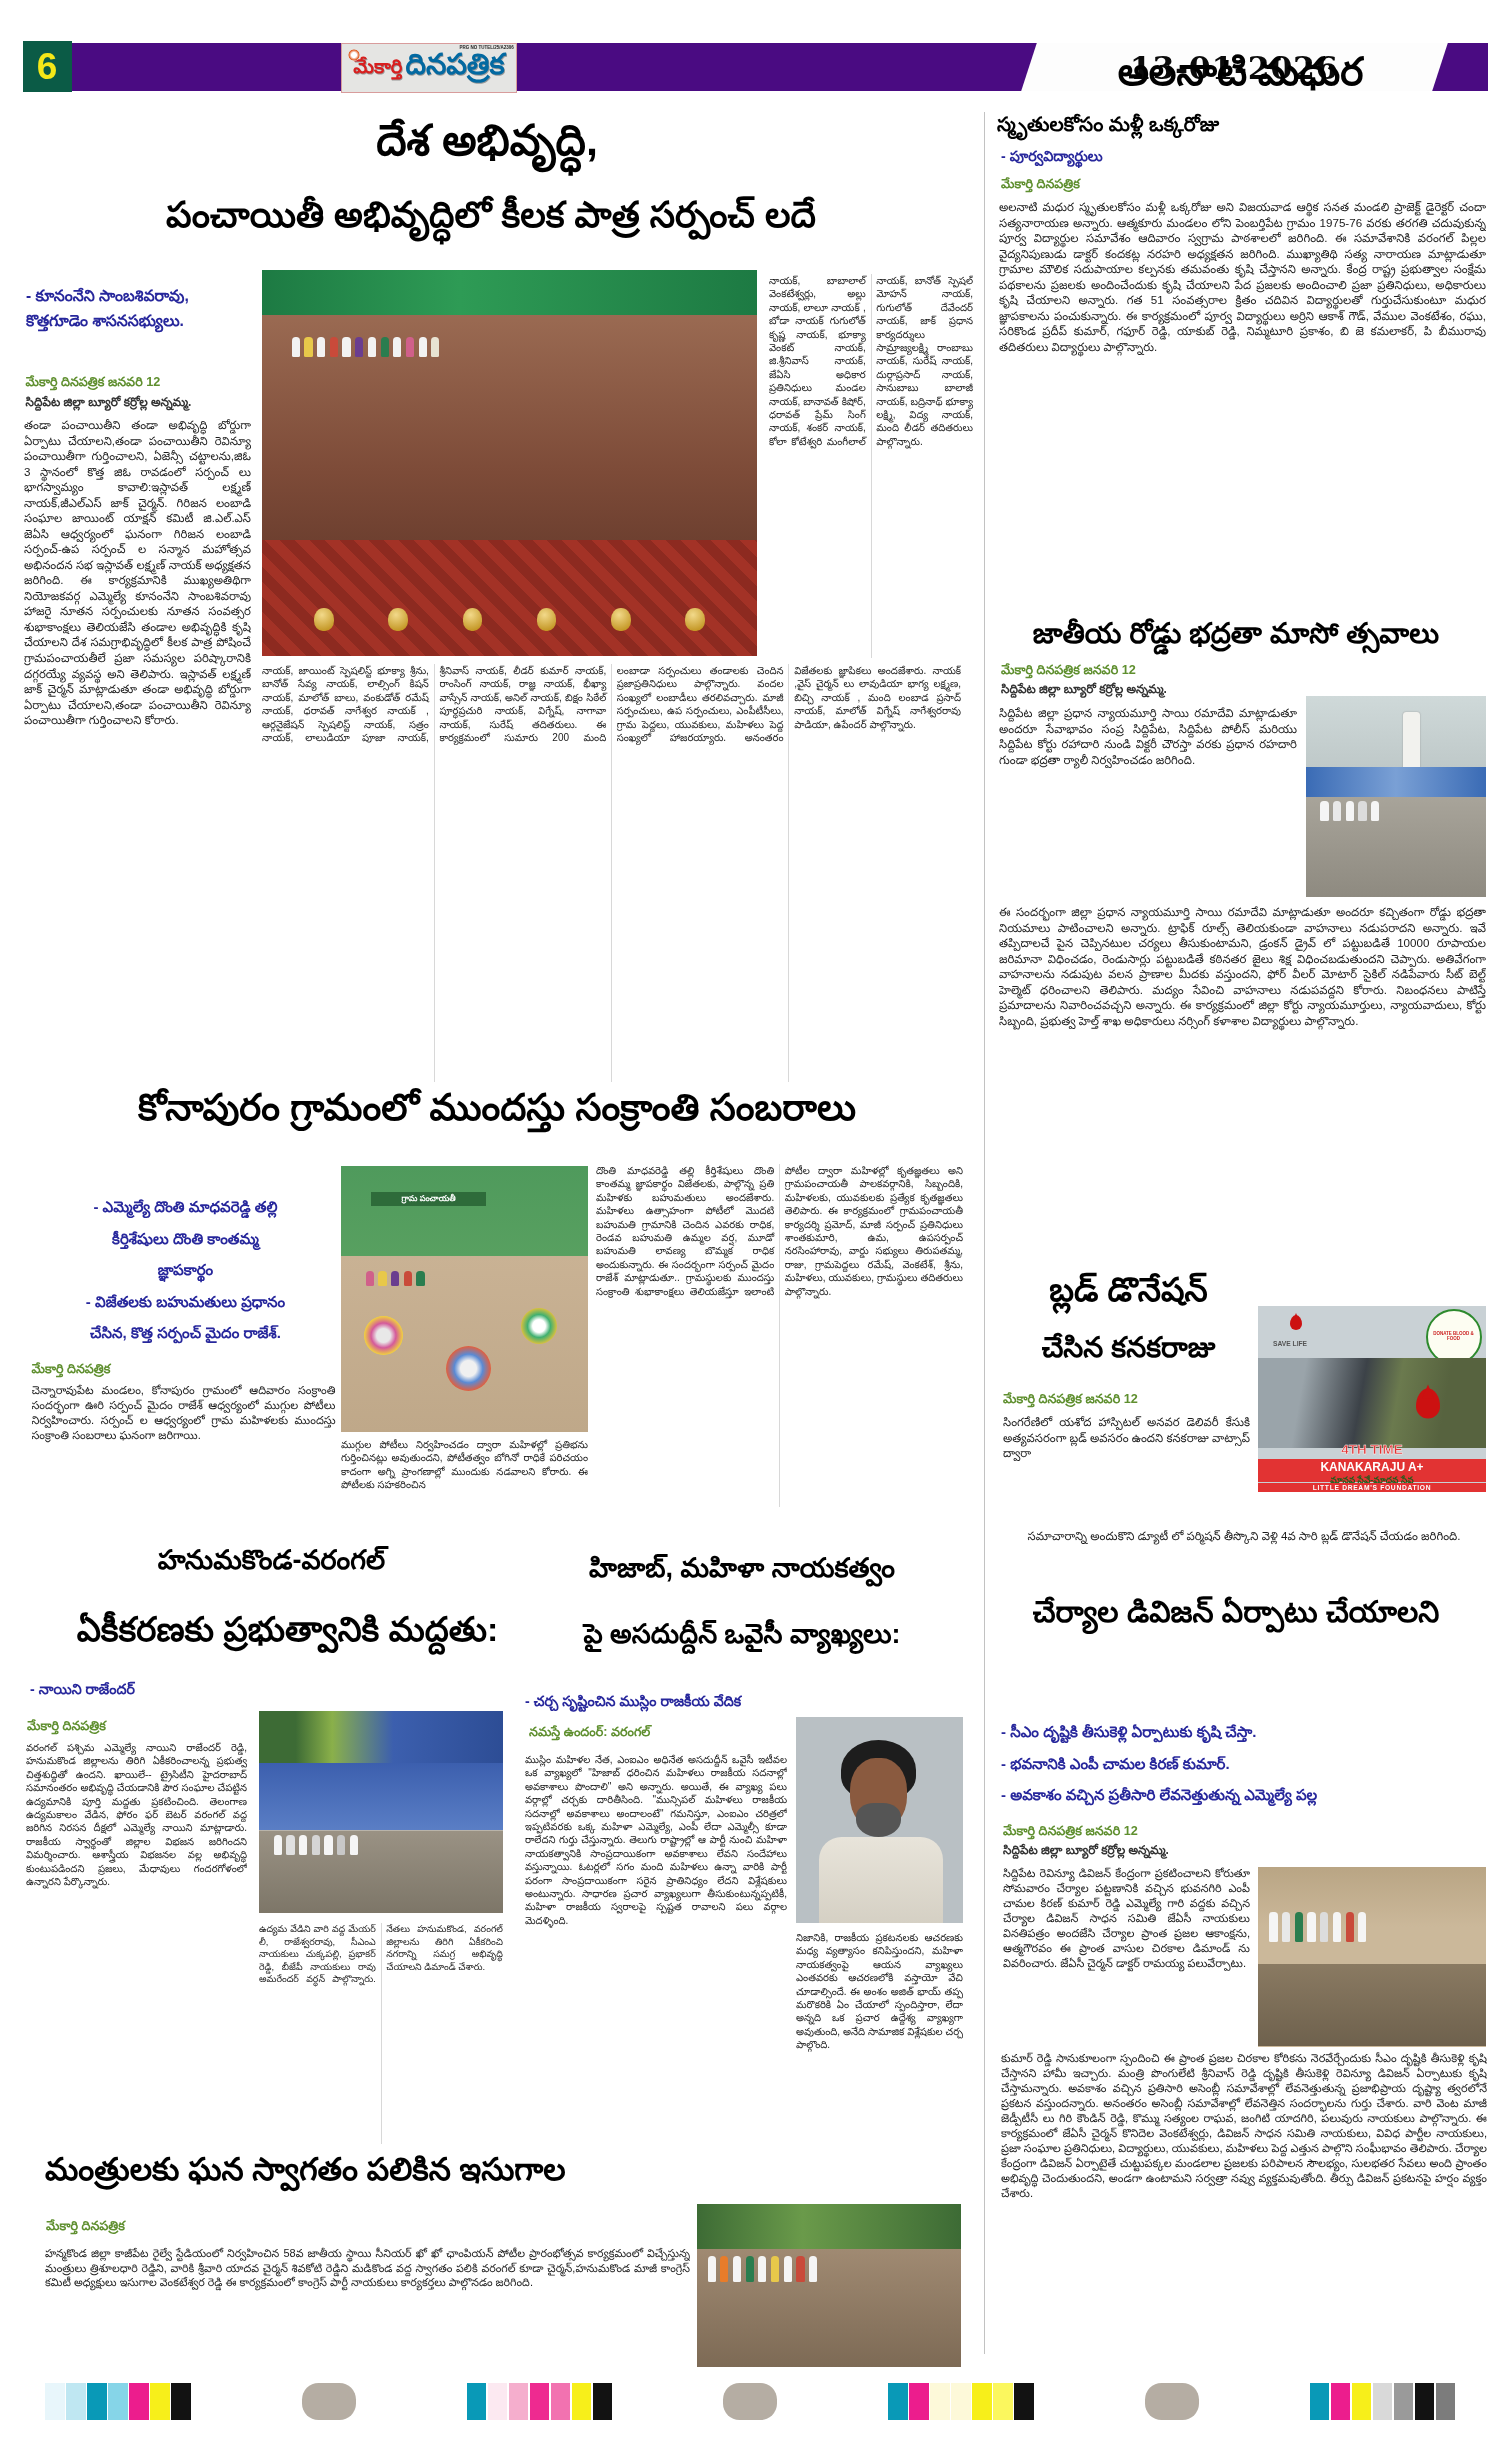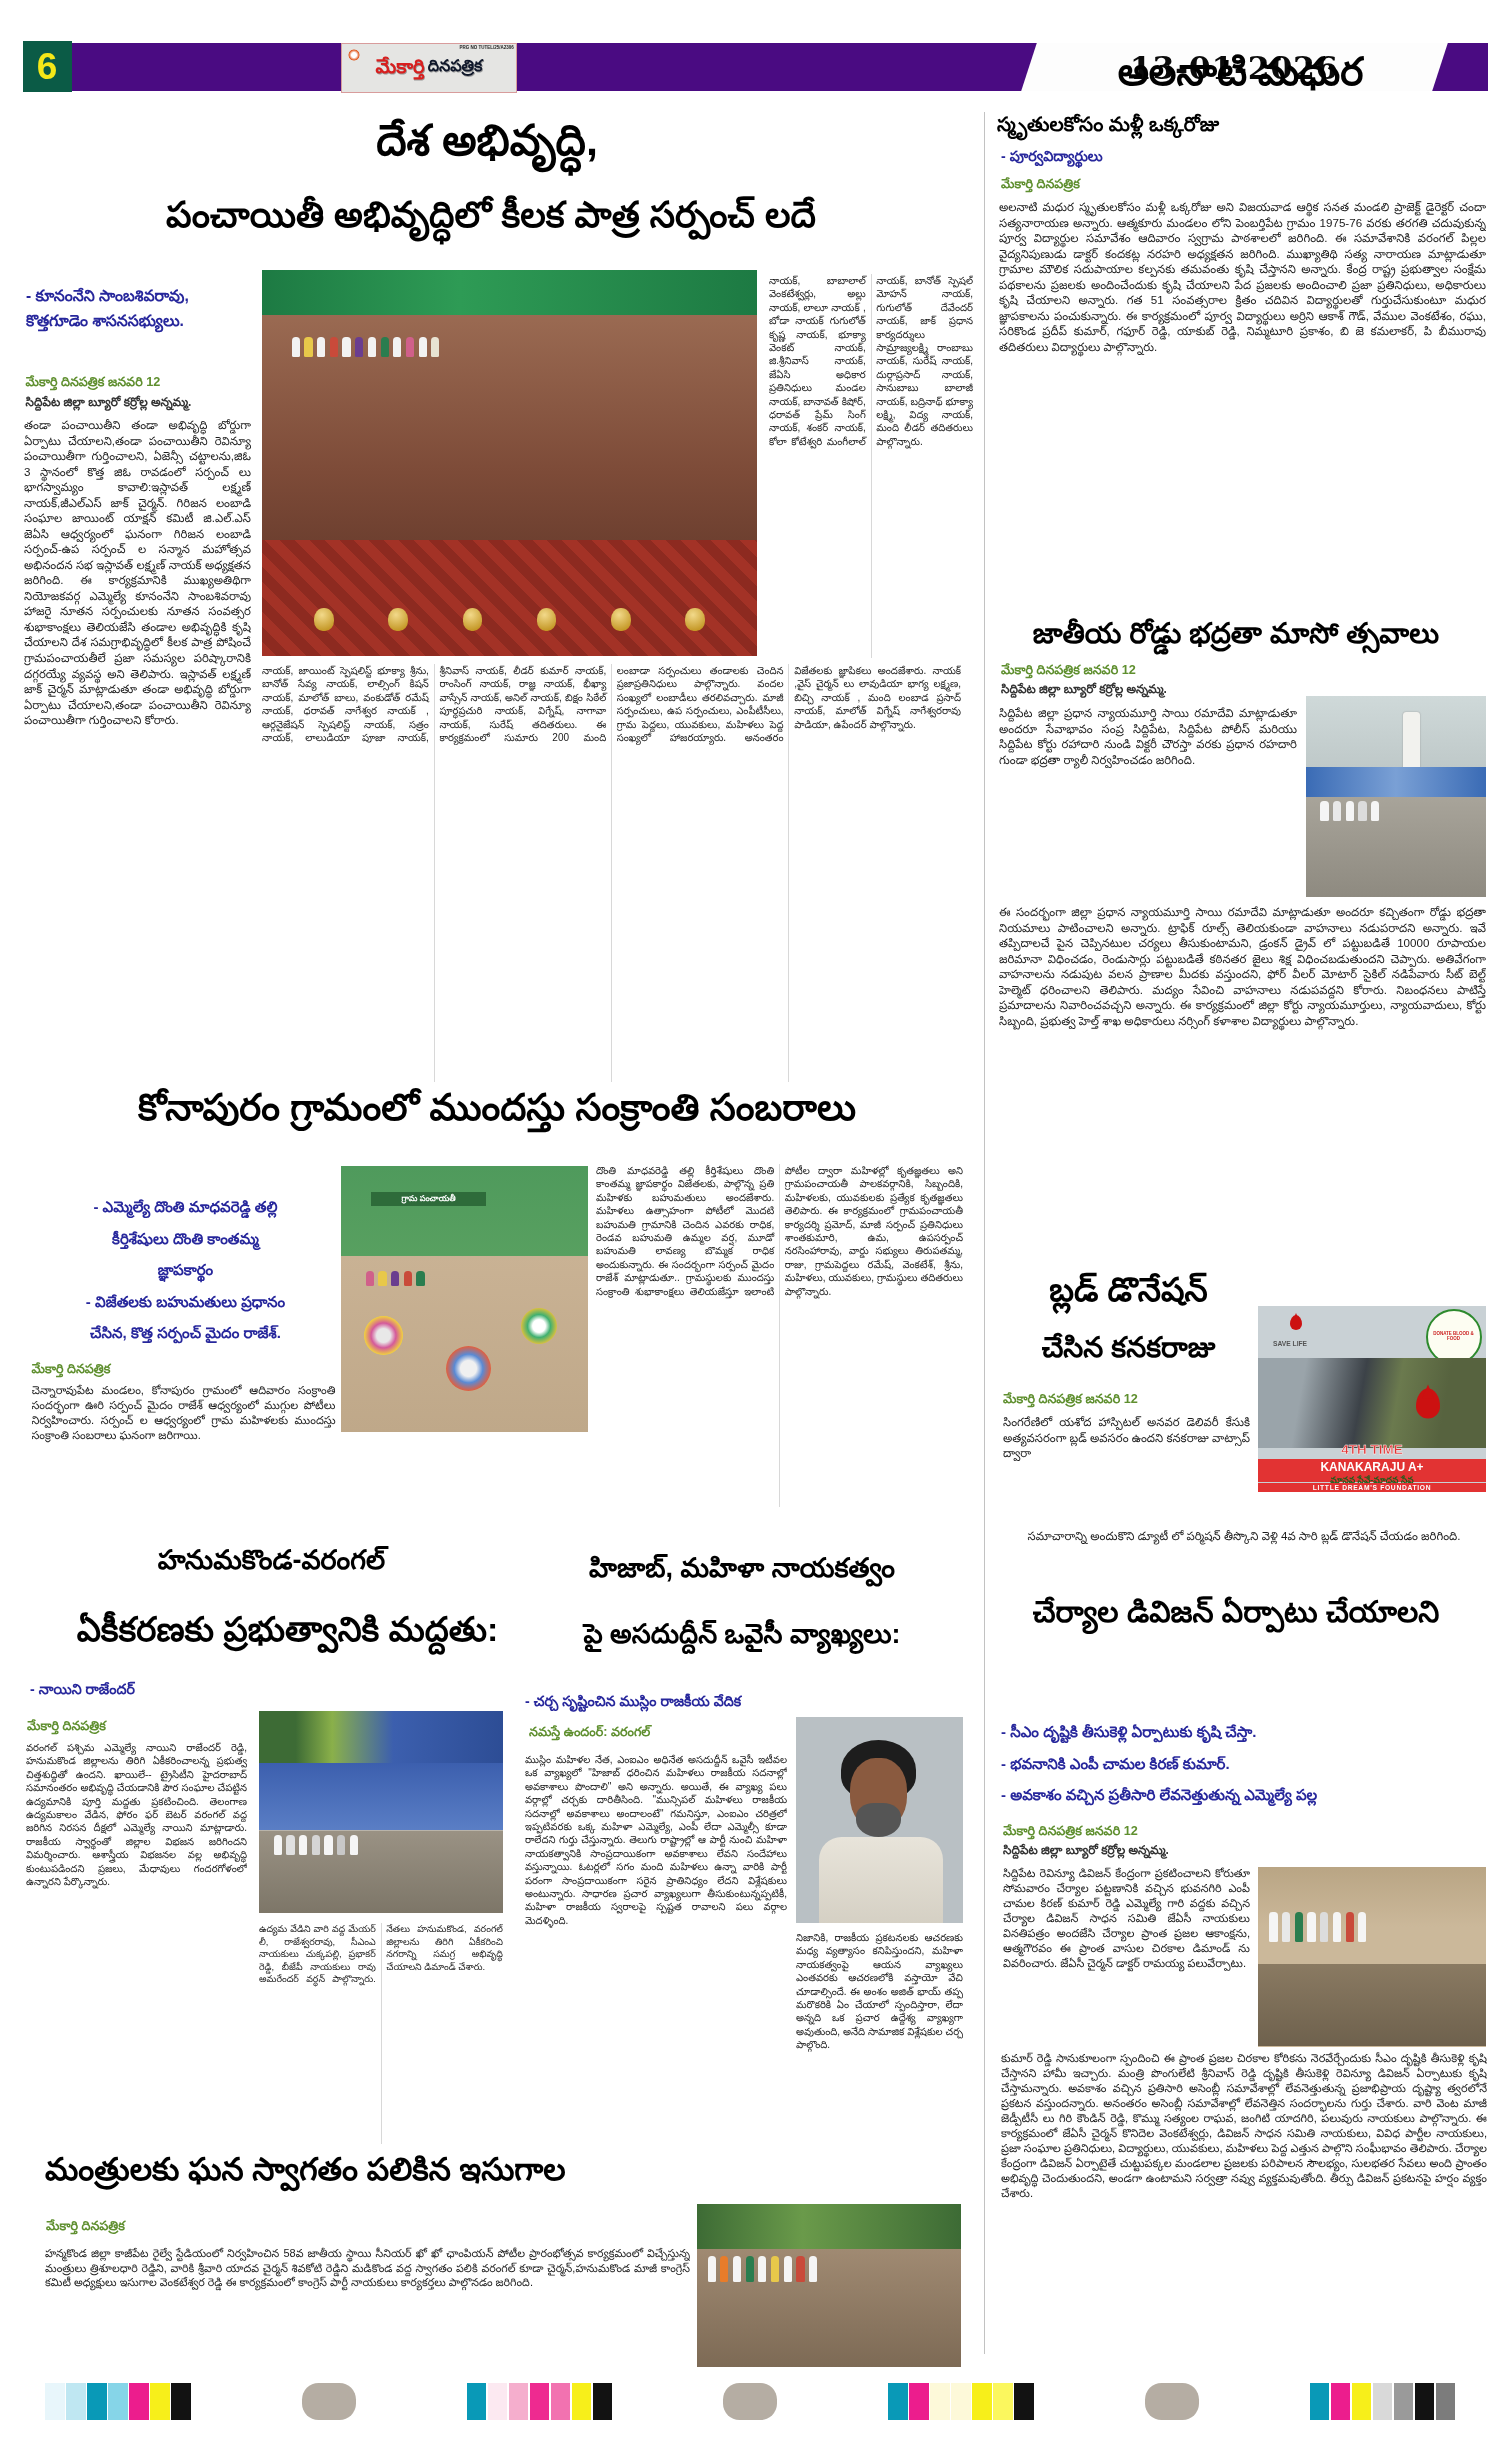--- a/index.html
+++ b/index.html
@@ -5,21 +5,21 @@
   html,body{margin:0;padding:0;background:#ffffff;}
   .page{position:relative;width:1488px;height:2462px;background:#ffffff;overflow:hidden;
         font-family:"Liberation Sans","DejaVu Sans",sans-serif;color:#111;}
   
   .topbar{position:absolute;left:45px;top:43px;width:1443px;height:48px;background:#4a0b82;}
   .pagenum{position:absolute;left:22.5px;top:41px;width:49px;height:51px;background:#0b5b46;
            color:#f5e818;font-size:37px;font-weight:bold;display:flex;align-items:center;justify-content:center;}
   .masthead{position:absolute;left:341px;top:43px;width:174px;height:48px;background:#e5e5e3;
             border:1.5px solid #d89c9c;display:flex;align-items:center;justify-content:center;gap:3px;}
   .masthead .w1{color:#d81f1f;font-weight:bold;font-size:19.5px;text-shadow:0.7px 0.7px 0 #999;}
-  .masthead .w2{color:#0f172a;font-weight:bold;font-size:16px;text-shadow:0.7px 0.7px 0 #999;}
+  .masthead .w2{color:#0369a1;font-weight:bold;font-size:29px;text-shadow:0.7px 0.7px 0 #999;}
   .masthead .reg{position:absolute;top:0.7px;right:2.2px;font-size:4.5px;color:#222;font-weight:bold;}
   .masthead .sun{position:absolute;left:6px;top:4.5px;width:12px;height:12px;border-radius:50%;
                  background:radial-gradient(circle,#fff 30%,#e05a20 60%,#e5e5e3 70%);}
   .dateplate{position:absolute;left:1029px;top:43px;width:411px;height:48px;background:#fdfdfd;
              transform:skewX(-18deg);display:flex;align-items:center;justify-content:center;}
   .dateplate span{transform:skewX(18deg);font-family:"DejaVu Serif","Liberation Serif",serif;
                   font-weight:bold;font-size:31.5px;color:#0b0b0b;letter-spacing:0.7px;}
   
   .vrule{position:absolute;left:984px;top:112px;height:2242px;border-left:0.7px solid #c2c2c2;}
   
@@ -202,20 +202,21 @@
       <span class="fig" style="background:#6a3d8f;height:15px;"></span>
         <span class="fig" style="background:#c94a3a;height:15px;"></span>
       <span class="fig" style="background:#2a7d4f;height:15px;"></span>
     </div>
   </div>
 
   <div class="body cols2" style="left:596px;top:1164px;width:367px;height:343px;font-size:10px;">దొంతి మాధవరెడ్డి తల్లి కీర్తిశేషులు దొంతి కాంతమ్మ జ్ఞాపకార్థం విజేతలకు, పాల్గొన్న ప్రతి మహిళకు బహుమతులు అందజేశారు. మహిళలు ఉత్సాహంగా పోటీలో మొదటి బహుమతి గ్రామానికి చెందిన ఎవరకు రాధిక, రెండవ బహుమతి ఉమ్మల వర్ష, మూడో బహుమతి లావణ్య బొమ్మక రాధిక అందుకున్నారు. ఈ సందర్భంగా సర్పంచ్ మైదం రాజేశ్ మాట్లాడుతూ.. గ్రామస్థులకు ముందస్తు సంక్రాంతి శుభాకాంక్షలు తెలియజేస్తూ ఇలాంటి పోటీల ద్వారా మహిళల్లో కృతజ్ఞతలు అని గ్రామపంచాయతీ పాలకవర్గానికి, సిబ్బందికి, మహిళలకు, యువకులకు ప్రత్యేక కృతజ్ఞతలు తెలిపారు. ఈ కార్యక్రమంలో గ్రామపంచాయతీ కార్యదర్శి ప్రమోద్, మాజీ సర్పంచ్ ప్రతినిధులు శాంతకుమారి, ఉమ, ఉపసర్పంచ్ నరసింహారావు, వార్డు సభ్యులు తిరుపతమ్మ, రాజు, గ్రామపెద్దలు రమేష్, వెంకటేశ్, శ్రీను, మహిళలు, యువకులు, గ్రామస్థులు తదితరులు పాల్గొన్నారు.</div>
 
   <div class="dateline" style="left:31.5px;top:1362px;">మేకార్తి దినపత్రిక</div>
   <div class="body" style="left:31.5px;top:1383px;width:304px;height:124px;font-size:11.2px;">చెన్నారావుపేట మండలం, కోనాపురం గ్రామంలో ఆదివారం సంక్రాంతి సందర్భంగా ఊరి సర్పంచ్ మైదం రాజేశ్ ఆధ్వర్యంలో ముగ్గుల పోటీలు నిర్వహించారు. సర్పంచ్ ల ఆధ్వర్యంలో గ్రామ మహిళలకు ముందస్తు సంక్రాంతి సంబరాలు ఘనంగా జరిగాయి.</div>
+  <div class="body" style="left:341px;top:1438px;width:247px;height:69px;font-size:10px;">ముగ్గుల పోటీలు నిర్వహించడం ద్వారా మహిళల్లో ప్రతిభను గుర్తించినట్లు అవుతుందని, పోటీతత్వం బోగినో రాధికే పరిచయం కాదంగా అగ్ని ప్రాంగణాల్లో ముందుకు నడవాలని కోరారు. ఈ పోటీలకు సహకరించిన</div>
 
   <div class="h" style="left:41px;top:1546px;width:461px;font-size:27px;text-align:center;">హనుమకొండ-వరంగల్</div>
   <div class="h" style="left:57px;top:1612px;width:461px;font-size:34px;">ఏకీకరణకు ప్రభుత్వానికి మద్దతు:</div>
   <div class="byline" style="left:30px;top:1681px;font-size:14.2px;">- నాయిని రాజేందర్</div>
 
   <div class="photo" style="left:259px;top:1711px;width:244px;height:202px;">
     <div class="ph-layer" style="top:0;height:52px;background:linear-gradient(90deg,#3d6b35 15%,#8ab04a 30%,#3c5fae 55%,#2d4d95 100%);"></div>
     <div class="ph-layer" style="top:52px;height:67px;background:linear-gradient(180deg,#3c5fae,#5a7ec5);"></div>
     <div class="ph-layer" style="top:120px;height:82px;background:linear-gradient(180deg,#9a9284,#7d7668);"></div>
     <div class="figure-row" style="left:6%;top:124px;">

